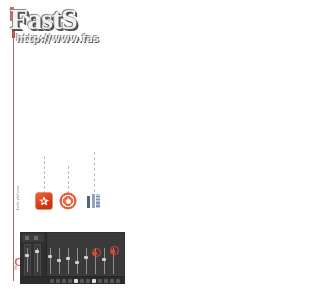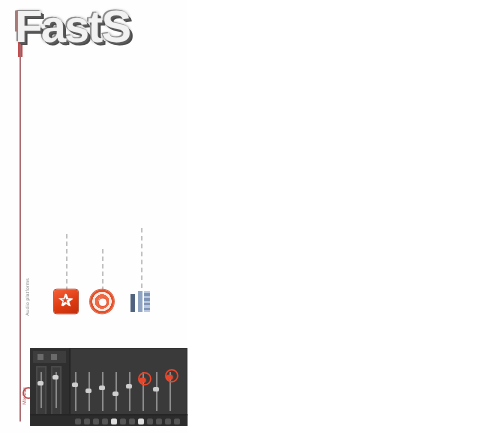--- a/index.html
+++ b/index.html
@@ -133,21 +133,21 @@
   .mx-btn.on{background:#e0e0e0;}
 
   
   .wm{
     position:absolute;left:0;top:0;width:125px;height:58px;
     pointer-events:none;
   }
   .wm-title{
     position:absolute;left:10px;top:4px;
     font-size:30px;font-weight:bold;
-    font-family:Liberation Sans, sans-serif;
+    font-family:Liberation Serif, serif;
     letter-spacing:-1px;
     color:#f2f2f2;
     text-shadow:
       1px 1px 0 #5a5a5a, 2px 2px 0 #4a4a4a,
       -1px -1px 0 #8a8a8a, 0 0 2px #6f6f6f;
     white-space:nowrap;
     line-height:1;
   }
   .wm-url{
     position:absolute;left:16px;top:34px;
@@ -266,15 +266,16 @@
           <div class="mx-btn" style="left: 90px;"></div>
           <div class="mx-btn" style="left: 96px;"></div>
         </div>
     </div>
 
   </div>
 
   <div class="wm">
     <div class="wm-tick"></div>
     <div class="wm-title">FastS</div>
+    <div class="wm-url">http://www.fas</div>
   </div>
 
 </div>
 
 </body></html>

